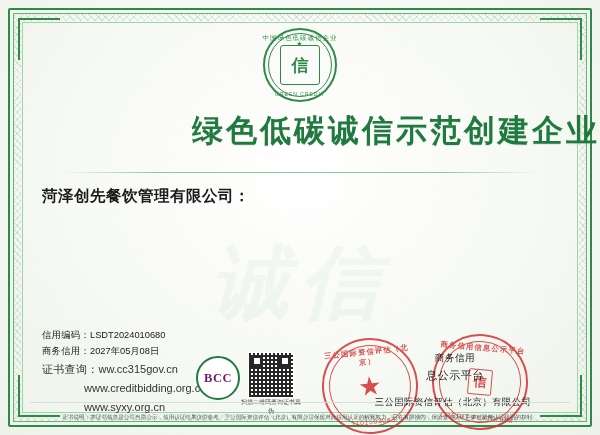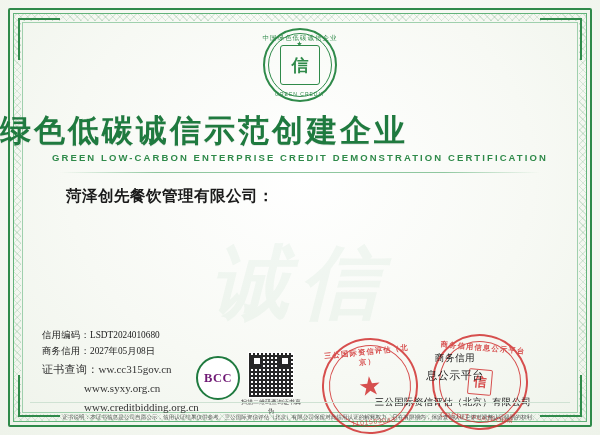--- a/index.html
+++ b/index.html
@@ -75,21 +75,21 @@
   .emblem .arc .top{left:50%;top:6px;transform:translateX(-50%);}
   .emblem .arc .bot{left:50%;bottom:5px;transform:translateX(-50%);font-size:5px;}
   .emblem .star{
     position:absolute;left:50%;top:12px;transform:translateX(-50%);
     color:#2f8a4a;font-size:7px;
   }
 
   
   .title-cn{
     position:absolute;left:0;right:0;top:110px;
-    text-align:left;
+    text-align:right;
     font-family:"Liberation Serif", serif;
     font-weight:bold;
     font-size:31px;
     letter-spacing:3px;
     color:#1f7a3f;
     text-shadow:0 1px 0 rgba(0,0,0,.08);
   }
   .title-en{
     position:absolute;left:0;right:0;top:152px;
     text-align:center;
@@ -104,41 +104,40 @@
   }
 
   
   .company{
     position:absolute;left:42px;top:186px;
     font-family:"Liberation Serif", serif;
     font-weight:bold;
     font-size:15.5px;
     color:#1a1a1a;
     letter-spacing:.5px;
-    margin-left:24px;
   }
   
   .body-text{
     position:absolute;left:42px;right:42px;top:216px;
     font-size:10.3px;
     line-height:1.95;
     color:#222;
     text-align:justify;
     font-family:"Liberation Serif", serif;
     text-indent:0;
   }
   .body-text .indent{display:inline-block;width:20px;}
 
   
   .info{
     position:absolute;left:42px;top:328px;
     font-size:9.3px;
     line-height:1.72;
     color:#1a1a1a;
-    font-family:Liberation Serif, serif;
+    font-family:Liberation Sans, sans-serif;
   }
   .info div{white-space:nowrap;}
   .info .lbl{letter-spacing:.3px;}
   .info .sub{font-size:11px;color:#333;}
 
   
   .bcc{
     position:absolute;left:196px;top:356px;
     width:40px;height:40px;border:2px solid #1f7a3f;border-radius:50%;
     display:flex;align-items:center;justify-content:center;
@@ -257,41 +256,40 @@
     <div class="ring2"></div>
     <div class="arc">
       <span class="star">★</span>
       <span class="top">中国绿色低碳诚信企业</span>
       <span class="bot">GREEN CREDIT</span>
     </div>
     <div class="ctr">信</div>
   </div>
 
   <div class="title-cn">绿色低碳诚信示范创建企业</div>
-  <div class="title-en">GREEN LOW-CARBON ENTERPRISE CREDIT DEMONSTRATION CERTIFICATION</div>
   <div class="title-rule"></div>
 
   <div class="company">菏泽创先餐饮管理有限公司：</div>
 
 
   <div class="info">
     <div>
       <span class="lbl">信用编码：</span><span>LSDT2024010680</span>
     </div>
     <div>
       <span class="lbl">商务信用：</span><span>2027年05月08日</span>
     </div>
     <div class="sub">
       <span class="lbl">证书查询：</span><span>ww.cc315gov.cn</span>
     </div>
     <div class="sub">
+      <span style="display:inline-block;width:42px"></span><span>www.creditbidding.org.cn</span>
+    </div>
+    <div class="sub">
       <span style="display:inline-block;width:42px"></span><span>www.syxy.org.cn</span>
-    </div>
-    <div class="sub">
-      <span style="display:inline-block;width:42px"></span><span>www.creditbidding.org.cn</span>
     </div>
   </div>
 
   <div class="bcc">BCC</div>
 
   <div class="qr"></div>
   <div class="qr-caption">扫描二维码查询证书真伪</div>
 
   <div class="seal s1">
     <div class="inner-ring"></div>

